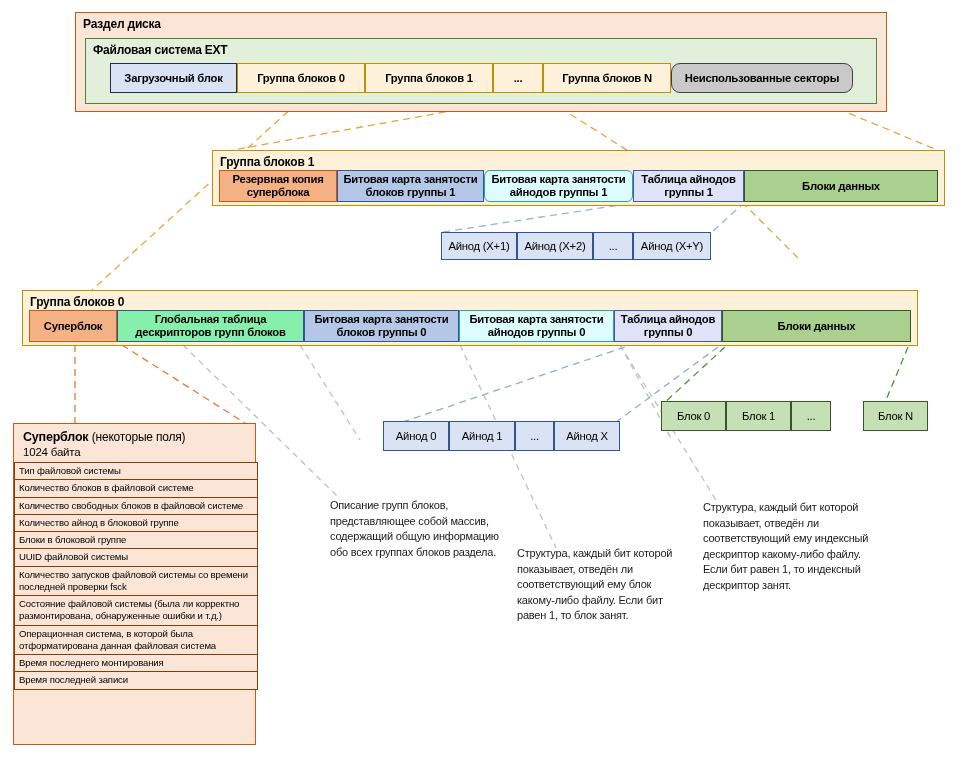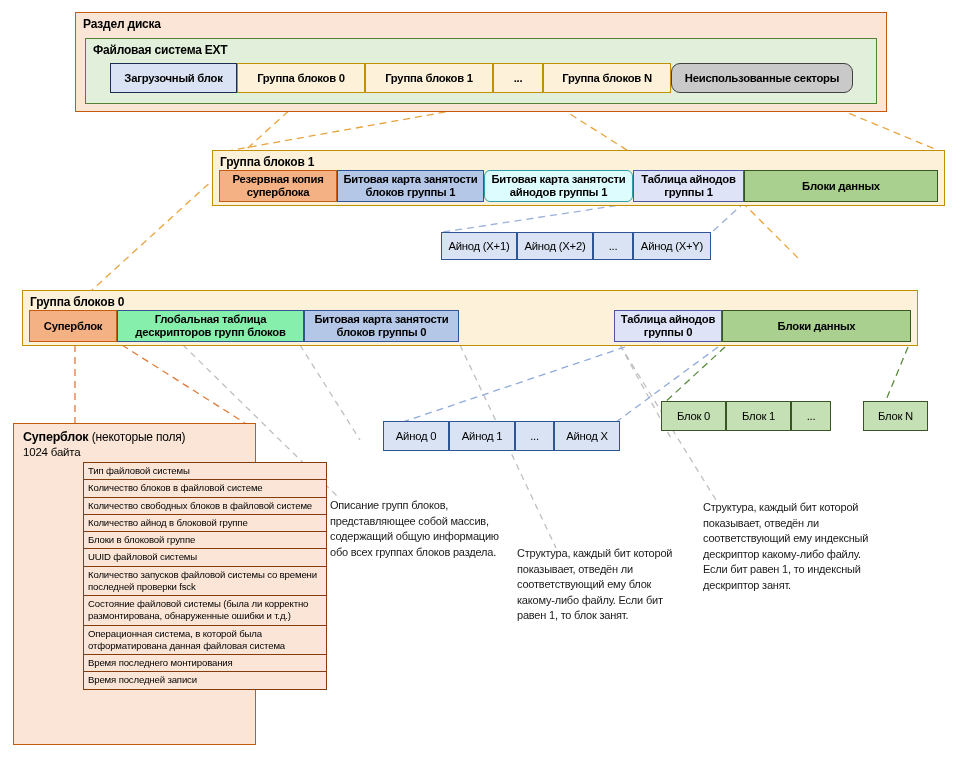--- a/index.html
+++ b/index.html
@@ -31,21 +31,21 @@
   .c-green{background:#a9d08e;border-color:#375623;}
   .c-lblue{background:#dae3f3;border-color:#2f5597;}
   .c-paleblue{background:#86efac;border-color:#2f5597;}
   .c-lgreen{background:#c5e0b4;border-color:#375623;}
 
   
   .sb-panel{position:absolute;box-sizing:border-box;border:1.3px solid #c55a11;background:#fbe5d6;}
   .sb-title{position:absolute;left:9px;top:6px;font-size:12.5px;font-weight:bold;letter-spacing:-0.2px;}
   .sb-title span{font-weight:normal;font-size:12px;}
   .sb-sub{position:absolute;left:9px;top:22px;font-size:11.5px;letter-spacing:-0.2px;}
-  .sb-list{position:absolute;left:21px;top:38px;width:244px;padding-left:48px;}
+  .sb-list{position:absolute;left:0;top:38px;width:244px;}
   .sb-row{box-sizing:border-box;border:1px solid #843c0c;background:#fbe5d6;
           font-size:9.6px;padding:2px 4px;line-height:1.28;letter-spacing:-0.15px;margin-bottom:-1px;}
 
   .note{position:absolute;font-size:11px;line-height:1.42;letter-spacing:-0.2px;color:#1a1a1a;}
 </style>
 </head>
 <body>
 
 <div id="canvas">
 
@@ -143,20 +143,23 @@
     <div class="cap">Группа блоков 0</div>
   </div>
   <div class="cell c-peach" style="left:29px;top:310px;width:88px;height:32px;">
     <span>Суперблок</span>
   </div>
   <div class="cell c-paleblue" style="left:117px;top:310px;width:187px;height:32px;">
     <span>Глобальная таблица дескрипторов групп блоков</span>
   </div>
   <div class="cell c-steel" style="left:304px;top:310px;width:155px;height:32px;">
     <span>Битовая карта занятости блоков группы 0</span>
+  </div>
+  <div class="cell c-cyan" style="left:459px;top:310px;width:155px;height:32px;">
+    <span>Битовая карта занятости айнодов группы 0</span>
   </div>
   <div class="cell c-lav" style="left:614px;top:310px;width:108px;height:32px;">
     <span>Таблица айнодов группы 0</span>
   </div>
   <div class="cell c-green" style="left:722px;top:310px;width:189px;height:32px;">
     <span>Блоки данных</span>
   </div>
 
   <div class="cell c-lgreen" style="left:661px;top:401px;width:65px;height:30px;font-weight:normal;">
     <span>Блок 0</span>

